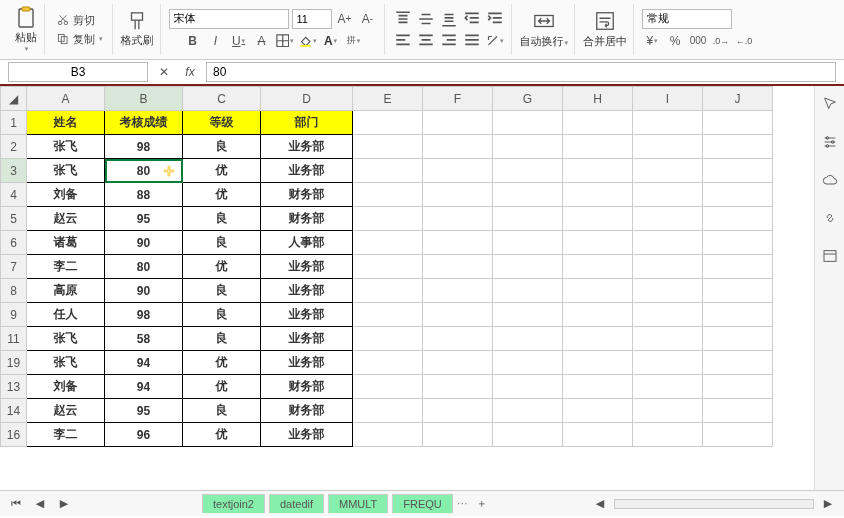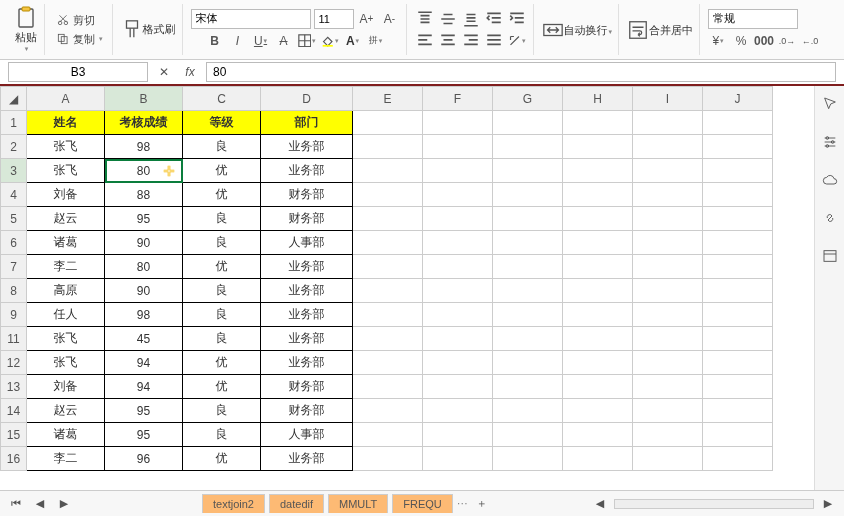--- a/index.html
+++ b/index.html
@@ -4,21 +4,21 @@
 <style>
 *{box-sizing:border-box;margin:0;padding:0;font-family:"Microsoft YaHei",Arial,sans-serif;}
 body{background:#fff;width:844px;height:518px;overflow:hidden;font-size:12px;color:#333;}
 .ribbon{height:60px;border-bottom:1px solid #ccc;display:flex;align-items:stretch;padding:4px 8px;gap:2px;background:#fafafa;}
 .rgrp{display:flex;flex-direction:column;align-items:center;justify-content:center;padding:0 6px;border-right:1px solid #e0e0e0;gap:2px;}
 .rgrp:last-child{border-right:none;}
 .rbtn{display:flex;align-items:center;gap:3px;font-size:11px;color:#444;padding:1px 3px;cursor:pointer;text-align:center;}
 .rbtn svg,.icn{width:14px;height:14px;}
 .paste-big{display:flex;flex-direction:column;align-items:center;font-size:11px;}
 .paste-big svg{width:24px;height:24px;}
-.fmt-big{display:flex;align-items:center;font-size:11px;}
+.fmt-big{display:flex;flex-direction:column;align-items:center;font-size:11px;}
 .fmt-big svg{width:22px;height:22px;}
 .vcol{display:flex;flex-direction:column;gap:2px;}
 .hrow{display:flex;gap:3px;align-items:center;}
 .sel{border:1px solid #bbb;background:#fff;font-size:11px;padding:1px 4px;height:20px;}
 .fontbox{width:120px;}
 .sizebox{width:40px;}
 .iconbtn{width:20px;height:20px;display:flex;align-items:center;justify-content:center;border:1px solid transparent;cursor:pointer;color:#555;}
 .dd{font-size:7px;color:#888;margin-left:1px;}
 .biglbl{font-size:11px;margin-top:2px;}
 .namebar{height:26px;border-bottom:2px solid #7f1d1d;display:flex;align-items:center;padding:2px 8px;gap:6px;}
@@ -30,26 +30,26 @@
 .side{width:30px;background:#f5f5f5;border-left:1px solid #ddd;display:flex;flex-direction:column;align-items:center;padding-top:10px;gap:22px;}
 .side .sicn{width:16px;height:16px;color:#777;cursor:pointer;}
 table.sheet{border-collapse:collapse;table-layout:fixed;}
 table.sheet th,table.sheet td{border:1px solid #ccc;height:24px;font-size:12px;text-align:center;padding:0;background:#fff;overflow:hidden;}
 table.sheet th{background:#f0f0f0;color:#555;font-weight:normal;}
 .corner{width:26px;background:#f0f0f0;border:1px solid #ccc;}
 .rowhdr{width:26px;background:#f0f0f0;color:#555;}
 .colA{width:78px;}.colB{width:78px;}.colC{width:78px;}.colD{width:92px;}
 .colE,.colF,.colG,.colH,.colI,.colJ{width:70px;}
 .yh{background:#ffff00 !important;font-weight:bold;border:1px solid #000 !important;}
-.datacell{border:1px solid #000 !important;}
+.datacell{border:1px solid #000 !important;font-weight:bold;}
 .activecell{outline:2px solid #0a7d3c;outline-offset:-2px;position:relative;}
 .activerow th,.activecol{background:#d8e8d8 !important;}
 .cursor-plus{position:absolute;right:6px;top:50%;transform:translate(0,-50%);width:14px;height:14px;}
 .tabbar{height:26px;border-top:1px solid #ccc;display:flex;align-items:center;padding:0 6px;gap:4px;background:#f7f7f7;font-size:11px;}
-.tab{padding:3px 10px;border:1px solid #ccc;border-bottom:none;background:#fdba74;color:#555;cursor:pointer;}
+.tab{padding:3px 10px;border:1px solid #ccc;border-bottom:none;background:#86efac;color:#555;cursor:pointer;}
 .tabsp{flex:0 0 120px;}
 .svgu{stroke:#555;stroke-width:1.4;fill:none;}
 </style>
 </head>
 <body>
 
 <div class="ribbon">
   <div class="rgrp">
     <div class="paste-big">
       <svg viewBox="0 0 24 24">
@@ -201,21 +201,21 @@
     </div>
   </div>
   <div class="rgrp" style="flex-direction:column;align-items:flex-start;">
     <div class="hrow">
         <input class="sel" style="width: 90px;" value="常规">
       </div>
     <div class="hrow">
       <div class="iconbtn">¥<span class="dd">▾</span></div>
       <div class="iconbtn">%</div>
       <div class="iconbtn">
-          <span style="font-size:12px;font-weight:bold;">000</span>
+          <span style="font-size:10px;">000</span>
         </div>
       <div class="iconbtn">
           <span style="font-size:9px;">.0→</span>
         </div>
       <div class="iconbtn">
           <span style="font-size:9px;">←.0</span>
         </div>
     </div>
   </div>
 </div>
@@ -377,32 +377,32 @@
             <td></td>
             <td></td>
             <td></td>
             <td></td>
             <td></td>
             <td></td>
           </tr>
           <tr>
             <th class="rowhdr">11</th>
             <td class="datacell">张飞</td>
-            <td class="datacell">45</td>
-            <td class="datacell">良</td>
-            <td class="datacell">业务部</td>
-            <td></td>
-            <td></td>
-            <td></td>
-            <td></td>
-            <td></td>
-            <td></td>
-          </tr>
-          <tr>
-            <th class="rowhdr">12</th>
+            <td class="datacell">58</td>
+            <td class="datacell">良</td>
+            <td class="datacell">业务部</td>
+            <td></td>
+            <td></td>
+            <td></td>
+            <td></td>
+            <td></td>
+            <td></td>
+          </tr>
+          <tr>
+            <th class="rowhdr">19</th>
             <td class="datacell">张飞</td>
             <td class="datacell">94</td>
             <td class="datacell">优</td>
             <td class="datacell">业务部</td>
             <td></td>
             <td></td>
             <td></td>
             <td></td>
             <td></td>
             <td></td>
@@ -419,33 +419,20 @@
             <td></td>
             <td></td>
             <td></td>
           </tr>
           <tr>
             <th class="rowhdr">14</th>
             <td class="datacell">赵云</td>
             <td class="datacell">95</td>
             <td class="datacell">良</td>
             <td class="datacell">财务部</td>
-            <td></td>
-            <td></td>
-            <td></td>
-            <td></td>
-            <td></td>
-            <td></td>
-          </tr>
-          <tr>
-            <th class="rowhdr">15</th>
-            <td class="datacell">诸葛</td>
-            <td class="datacell">95</td>
-            <td class="datacell">良</td>
-            <td class="datacell">人事部</td>
             <td></td>
             <td></td>
             <td></td>
             <td></td>
             <td></td>
             <td></td>
           </tr>
           <tr>
             <th class="rowhdr">16</th>
             <td class="datacell">李二</td>

